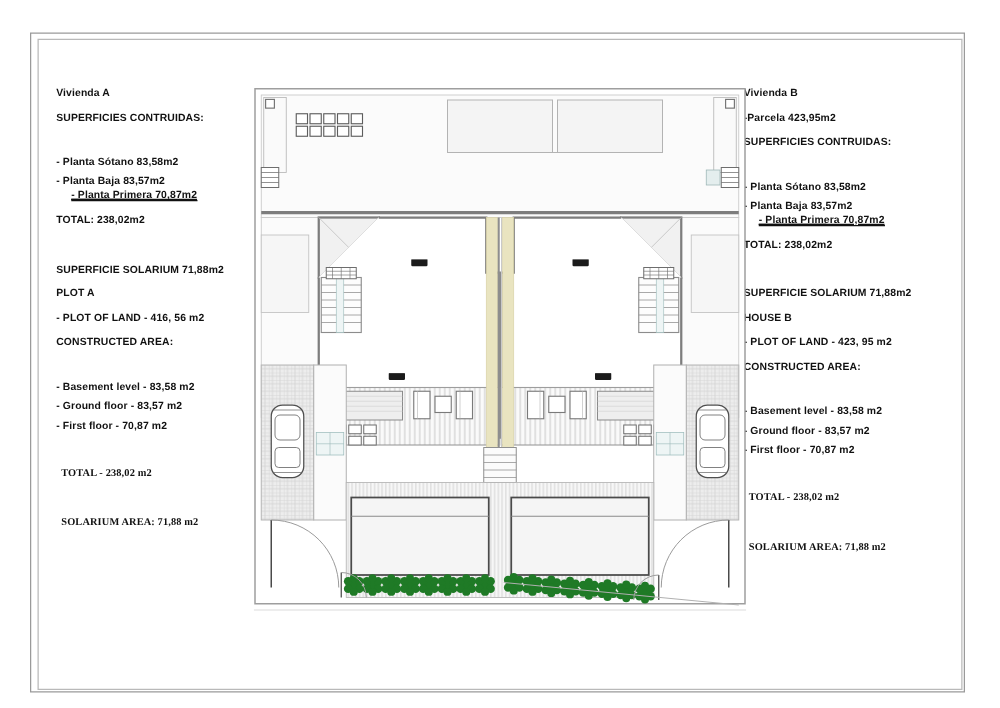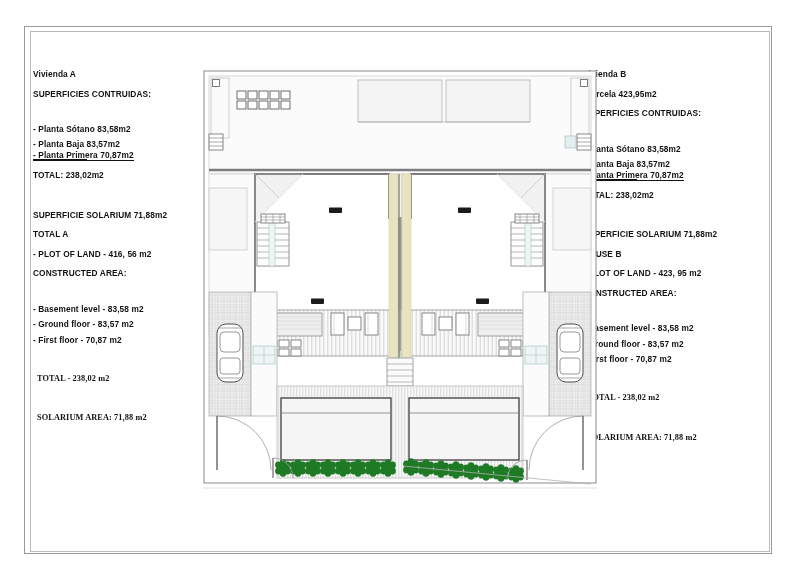--- a/index.html
+++ b/index.html
@@ -13,22 +13,22 @@
     border:1px solid #b9b9b9;box-sizing:border-box;}
 
   
   .txtcol{position:absolute;font-size:8.3px;font-weight:bold;line-height:1;
     letter-spacing:.1px;white-space:nowrap;}
   #col-left{left:33px;top:62px;width:175px;}
   #col-right{left:583px;top:62px;width:185px;}
   .tline{height:19.6px;position:relative;}
   .tline.gap{height:19.6px;}
   .tline.tight{height:15.5px;text-align:right;}
-  .tline span{position:absolute;bottom:3px;left:0;}
-  .ul{border-bottom:1.4px solid #111;padding-bottom:1px;display:inline-block;}
+  .tline span{position:absolute;bottom:3px;left:12px;}
+  .ul{border-bottom:1.4px solid #111;padding-bottom:1px;display:inline-block;text-decoration:underline;}
   .ultail{display:inline-block;width:54px;border-bottom:1.4px solid #111;
     vertical-align:bottom;margin-bottom:1px;}
   .indent{padding-left:4px;font-family:Liberation Serif, serif;}
 
   
   #plan{position:absolute;left:203px;top:70px;width:394px;height:428px;}
   #plan svg{display:block;}
 </style>
 </head>
 <body>
@@ -57,21 +57,21 @@
       </span>
     </div>
   <div class="tline tight">
       <span>TOTAL: 238,02m2</span>
     </div>
   <div class="tline gap"></div>
   <div class="tline">
       <span>SUPERFICIE SOLARIUM 71,88m2</span>
     </div>
   <div class="tline">
-      <span>TOTAL A</span>
+      <span>PLOT A</span>
     </div>
   <div class="tline">
       <span>- PLOT OF LAND - 416, 56 m2</span>
     </div>
   <div class="tline">
       <span>CONSTRUCTED AREA:</span>
     </div>
   <div class="tline gap"></div>
   <div class="tline tight">
       <span>- Basement level - 83,58 m2</span>

